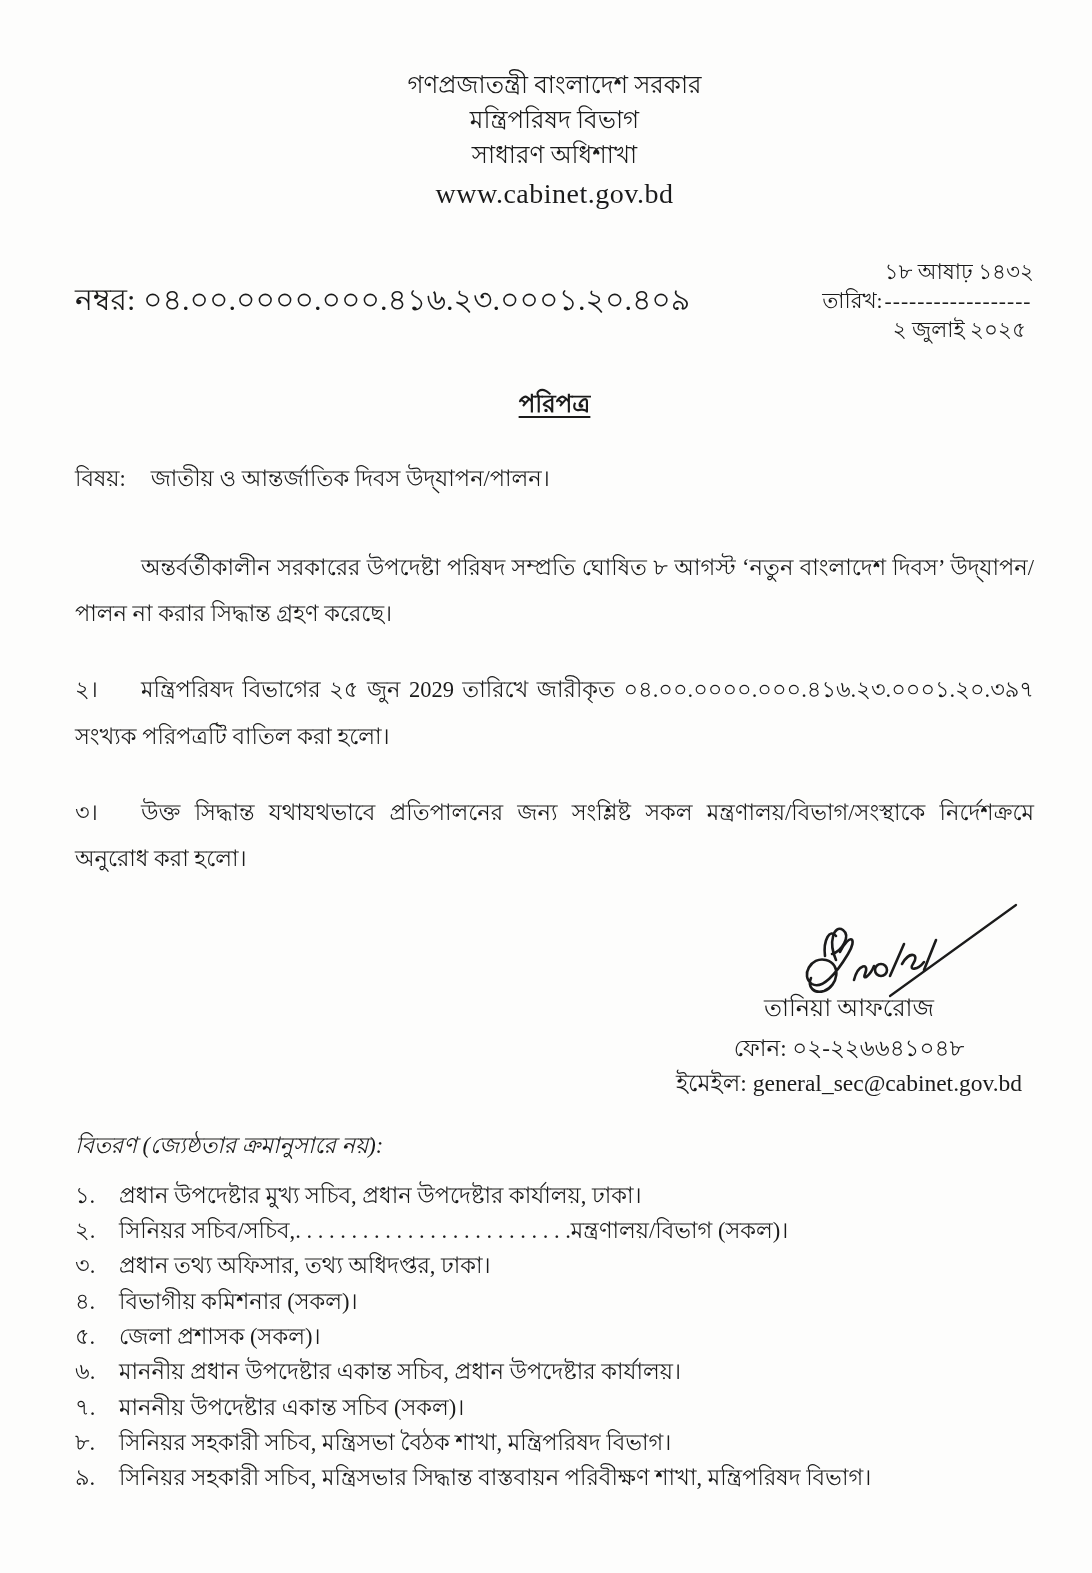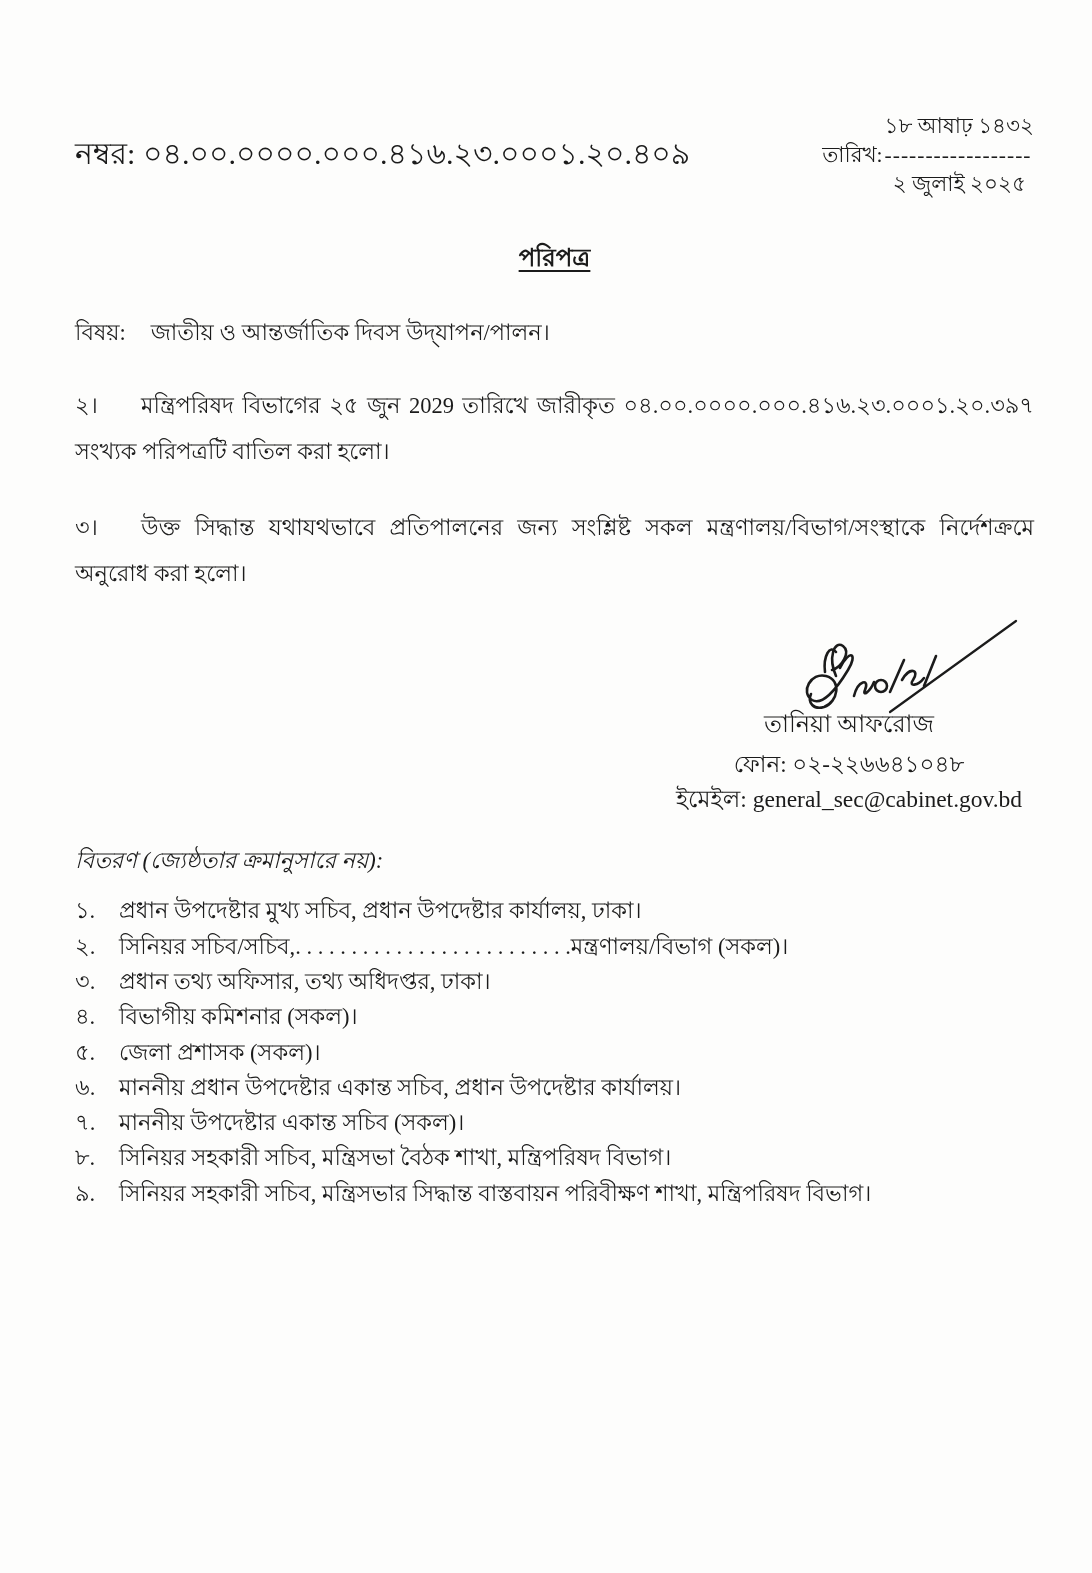--- a/index.html
+++ b/index.html
@@ -93,20 +93,26 @@
     display: flex;
   }
   .dist-item .num { flex: 0 0 44px; }
   .dist-item .txt { flex: 1; }
 </style>
 </head>
 <body>
 
 <div class="page">
 
+  <div class="letterhead">
+    <div class="bn-line">গণপ্রজাতন্ত্রী বাংলাদেশ সরকার</div>
+    <div class="bn-line">মন্ত্রিপরিষদ বিভাগ</div>
+    <div class="bn-line">সাধারণ অধিশাখা</div>
+    <div class="site">www.cabinet.gov.bd</div>
+  </div>
 
   <div class="ref-row">
     <div class="ref-number">
       <span>নম্বর:</span>
       <span>০৪.০০.০০০০.০০০.৪১৬.২৩.০০০১.২০.৪০৯</span>
     </div>
     <div class="date-block">
       <span class="date-label">তারিখ:</span>
       <span class="date-bn">১৮ আষাঢ় ১৪৩২</span>
       <span class="date-dashes">------------------</span>
@@ -114,20 +120,21 @@
     </div>
   </div>
 
   <div class="doc-title">পরিপত্র</div>
 
   <div class="subject-row">
     <span class="subject-label">বিষয়:</span>
     <span>জাতীয় ও আন্তর্জাতিক দিবস উদ্‌যাপন/পালন।</span>
   </div>
 
+  <p class="para first"><span>অন্তর্বর্তীকালীন সরকারের উপদেষ্টা পরিষদ সম্প্রতি ঘোষিত ৮ আগস্ট ‘নতুন বাংলাদেশ দিবস’ উদ্‌যাপন/পালন না করার সিদ্ধান্ত গ্রহণ করেছে।</span></p>
 
   <p class="para"><span class="para-num">২।</span><span>মন্ত্রিপরিষদ বিভাগের ২৫ জুন 2029 তারিখে জারীকৃত ০৪.০০.০০০০.০০০.৪১৬.২৩.০০০১.২০.৩৯৭ সংখ্যক পরিপত্রটি বাতিল করা হলো।</span></p>
 
   <p class="para"><span class="para-num">৩।</span><span>উক্ত সিদ্ধান্ত যথাযথভাবে প্রতিপালনের জন্য সংশ্লিষ্ট সকল মন্ত্রণালয়/বিভাগ/সংস্থাকে নির্দেশক্রমে অনুরোধ করা হলো।</span></p>
 
   <div class="sig-block">
     <svg class="sig-scrawl" width="250" height="108" viewBox="0 0 250 108" fill="none" stroke="#1b1b1b" stroke-width="2.6" stroke-linecap="round">
       <path d="M62,56 C72,36 80,42 70,58 C58,78 44,94 34,88 C22,80 33,60 48,64 C64,68 60,90 46,95 C36,98 29,91 33,82"></path>
       <path d="M58,64 C50,46 56,28 65,34 C73,40 64,55 54,58"></path>
       <path d="M47,60 C45,44 52,32 58,40"></path>

